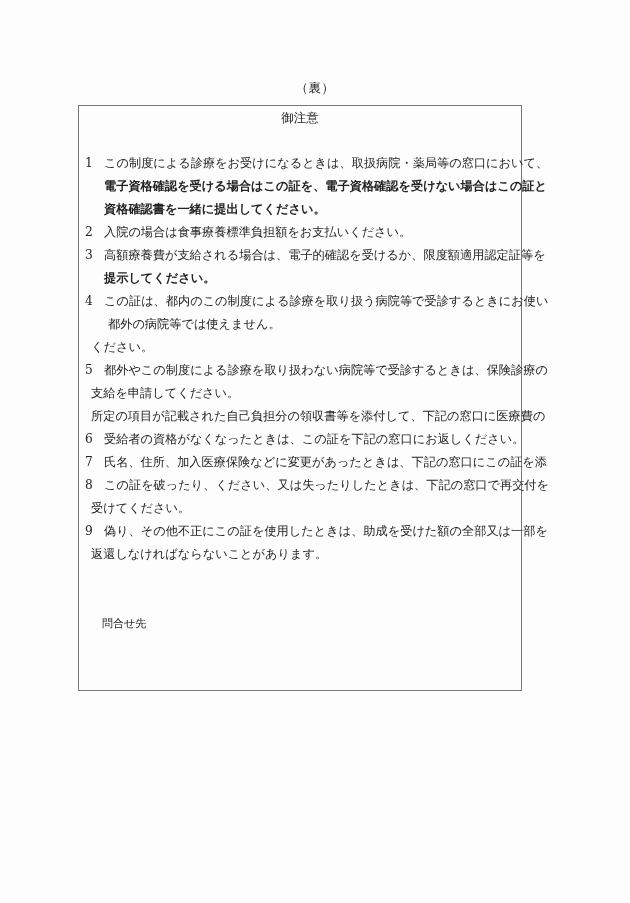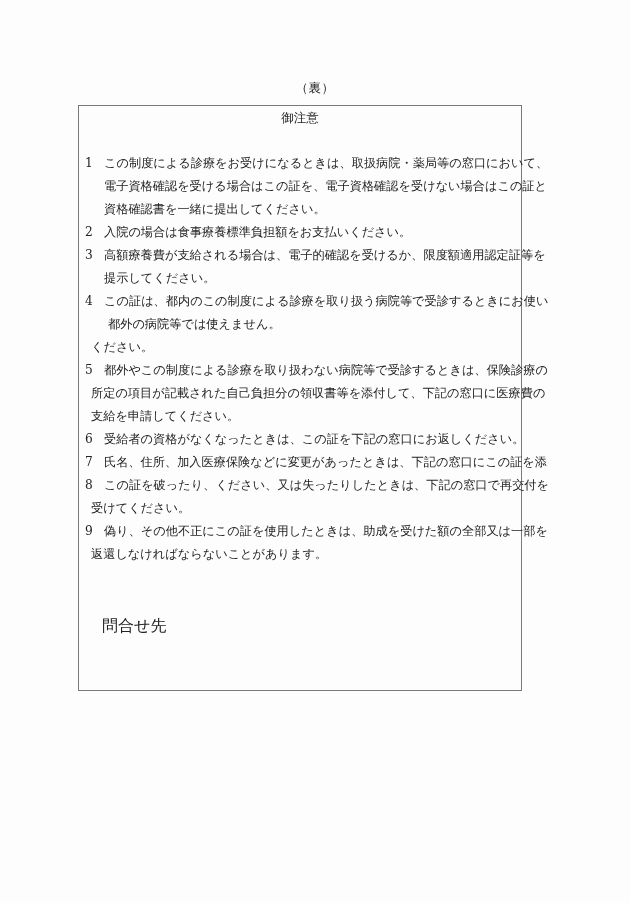--- a/index.html
+++ b/index.html
@@ -56,28 +56,28 @@
     font-size: 12.2px;
     white-space: nowrap;
     position: relative;
   }
   .num {
     position: absolute;
     left: 6px;
     width: 12px;
   }
   .txt-first { position: absolute; left: 25px; }
-  .txt-indent { position: absolute; left: 25px; }
+  .txt-indent { position: absolute; left: 25px; font-weight: bold; }
   .txt-hang { position: absolute; left: 12px; }
   .txt-sub { position: absolute; left: 29px; }
   .contact {
     position: absolute;
     top: 510px;
     left: 23px;
-    font-size: 16px;
+    font-size: 11px;
   }
 </style>
 </head>
 <body>
 
 <div>
   <div class="side-label">（裏）</div>
 
   <div class="notice-box">
     <div class="box-title">御注意</div>
@@ -126,24 +126,24 @@
             <span class="txt-hang">ください。</span>
           </div>
       </li>
 
       <li>
         <div class="line">
             <span class="num">5</span>
             <span class="txt-first">都外やこの制度による診療を取り扱わない病院等で受診するときは、保険診療の</span>
           </div>
         <div class="line">
-            <span class="txt-hang">所定の項目が記載された自己負担分の領収書等を添付して、下記の窓口に医療費の</span>
+            <span class="txt-hang">支給を申請してください。</span>
           </div>
         <div class="line">
-            <span class="txt-hang">支給を申請してください。</span>
+            <span class="txt-hang">所定の項目が記載された自己負担分の領収書等を添付して、下記の窓口に医療費の</span>
           </div>
       </li>
 
       <li>
         <div class="line">
             <span class="num">6</span>
             <span class="txt-first">受給者の資格がなくなったときは、この証を下記の窓口にお返しください。</span>
           </div>
       </li>
 

